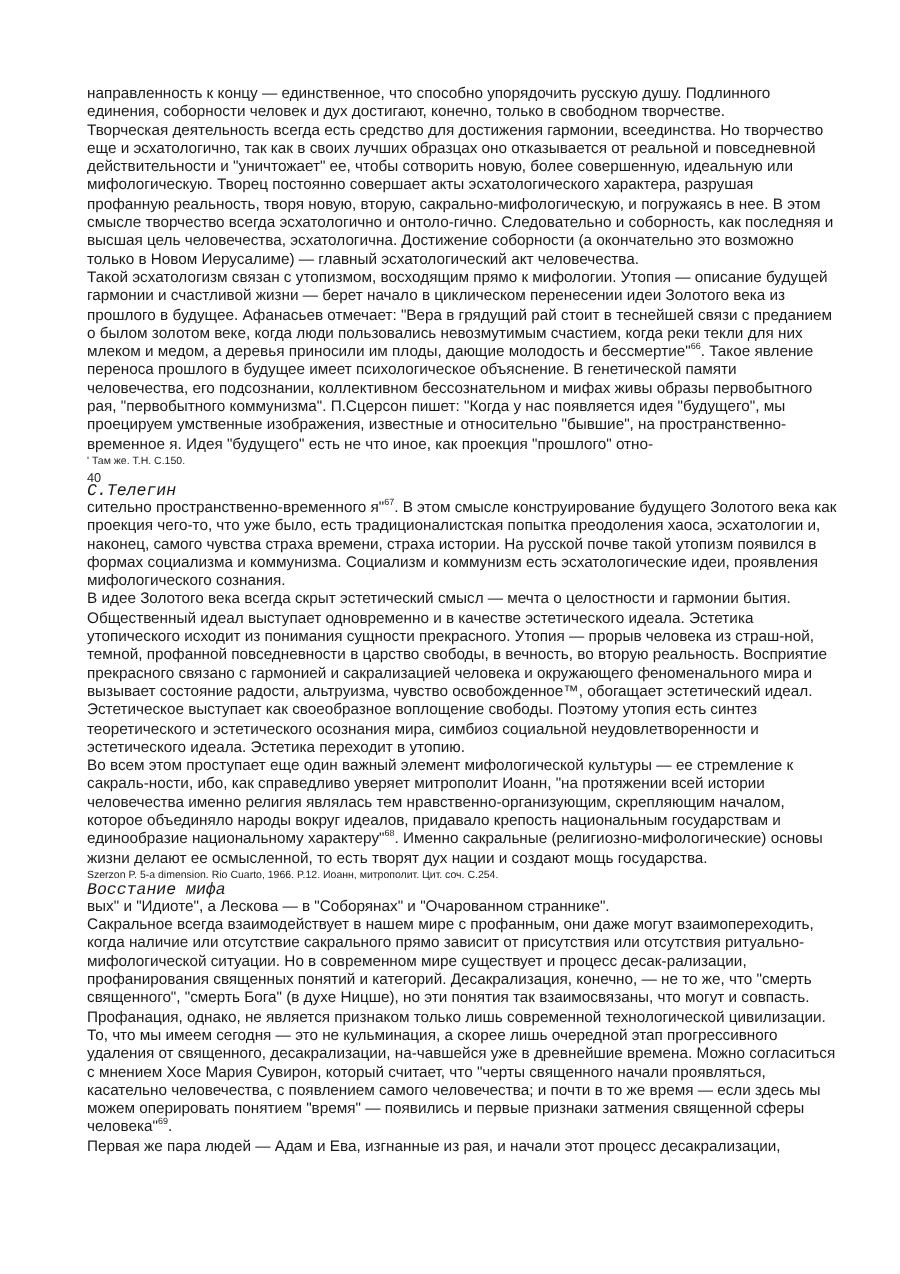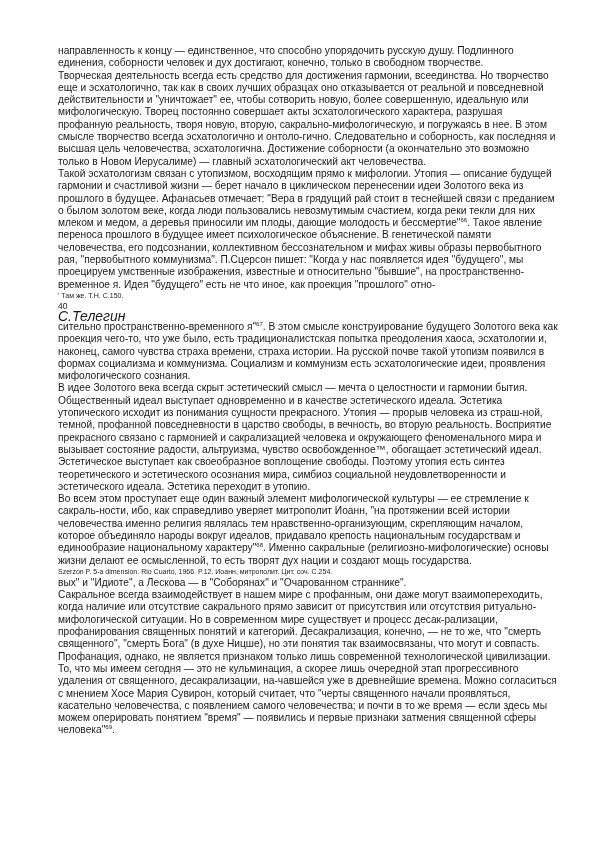--- a/index.html
+++ b/index.html
@@ -1,38 +1,40 @@
 <!DOCTYPE html>
 <html><head>
   <meta charset="utf-8">
   <style>
     html, body { margin: 0; padding: 0; background: #ffffff; }
     body { width: 600px; height: 849px; overflow: hidden; position: relative; }
     .page {
-      position: absolute; left: 58px; top: 45px; width: 500px;
+      position: absolute; left: 58px; top: 57px; width: 500px;
       font-family: "Liberation Sans", sans-serif;
       font-size: 10.2px; line-height: 12.3px; color: #1a1a1a;
     }
     .p { margin: 0; }
     .note { font-size: 7px; line-height: 10px; margin: 0; color: #222; }
     .pagenum { font-size: 8.5px; line-height: 10px; margin: 0; }
-    .running { font-size: 14px; line-height: 10px; font-style: italic; margin: 0; }
+    .running { font-size: 11px; line-height: 10px; font-style: italic; margin: 0; font-family: Liberation Mono, monospace; }
     sup { font-size: 6px; line-height: 0; vertical-align: super; }
   </style>
 </head>
 <body>
 
 <div class="page">
   <p class="p">направленность к концу — единственное, что способно упорядочить русскую душу. Подлинного единения, соборности человек и дух достигают, конечно, только в свободном творчестве.</p>
   <p class="p">Творческая деятельность всегда есть средство для достижения гармонии, всеединства. Но творчество еще и эсхатологично, так как в своих лучших образцах оно отказывается от реальной и повседневной действительности и "уничтожает" ее, чтобы сотворить новую, более совершенную, идеальную или мифологическую. Творец постоянно совершает акты эсхатологического характера, разрушая профанную реальность, творя новую, вторую, сакрально-мифологическую, и погружаясь в нее. В этом смысле творчество всегда эсхатологично и онтоло-гично. Следовательно и соборность, как последняя и высшая цель человечества, эсхатологична. Достижение соборности (а окончательно это возможно только в Новом Иерусалиме) — главный эсхатологический акт человечества.</p>
   <p class="p"><span>Такой эсхатологизм связан с утопизмом, восходящим прямо к мифологии. Утопия — описание будущей гармонии и счастливой жизни — берет начало в циклическом перенесении идеи Золотого века из прошлого в будущее. Афанасьев отмечает: "Вера в грядущий рай стоит в теснейшей связи с преданием о былом золотом веке, когда люди пользовались невозмутимым счастием, когда реки текли для них млеком и медом, а деревья приносили им плоды, дающие молодость и бессмертие"</span><sup>66</sup><span>. Такое явление переноса прошлого в будущее имеет психологическое объяснение. В генетической памяти человечества, его подсознании, коллективном бессознательном и мифах живы образы первобытного рая, "первобытного коммунизма". П.Сцерсон пишет: "Когда у нас появляется идея "будущего", мы проецируем умственные изображения, известные и относительно "бывшие", на пространственно-временное я. Идея "будущего" есть не что иное, как проекция "прошлого" отно-</span></p>
   <p class="note">' Там же. Т.Н. С.150.</p>
   <p class="pagenum">40</p>
   <p class="running">С.Телегин</p>
 
   <p class="p"><span>сительно пространственно-временного я"</span><sup>67</sup><span>. В этом смысле конструирование будущего Золотого века как проекция чего-то, что уже было, есть традиционалистская попытка преодоления хаоса, эсхатологии и, наконец, самого чувства страха времени, страха истории. На русской почве такой утопизм появился в формах социализма и коммунизма. Социализм и коммунизм есть эсхатологические идеи, проявления мифологического сознания.</span></p>
   <p class="p">В идее Золотого века всегда скрыт эстетический смысл — мечта о целостности и гармонии бытия. Общественный идеал выступает одновременно и в качестве эстетического идеала. Эстетика утопического исходит из понимания сущности прекрасного. Утопия — прорыв человека из страш-ной, темной, профанной повседневности в царство свободы, в вечность, во вторую реальность. Восприятие прекрасного связано с гармонией и сакрализацией человека и окружающего феноменального мира и вызывает состояние радости, альтруизма, чувство освобожденное™, обогащает эстетический идеал. Эстетическое выступает как своеобразное воплощение свободы. Поэтому утопия есть синтез теоретического и эстетического осознания мира, симбиоз социальной неудовлетворенности и эстетического идеала. Эстетика переходит в утопию.</p>
   <p class="p"><span>Во всем этом проступает еще один важный элемент мифологической культуры — ее стремление к сакраль-ности, ибо, как справедливо уверяет митрополит Иоанн, "на протяжении всей истории человечества именно религия являлась тем нравственно-организующим, скрепляющим началом, которое объединяло народы вокруг идеалов, придавало крепость национальным государствам и единообразие национальному характеру"</span><sup>68</sup><span>. Именно сакральные (религиозно-мифологические) основы жизни делают ее осмысленной, то есть творят дух нации и создают мощь государства.</span></p>
   <p class="note">Szerzon P. 5-a dimension. Rio Cuarto, 1966. P.12. Иоанн, митрополит. Цит. соч. С.254.</p>
+  <p class="running">Восстание мифа</p>
 
   <p class="p">вых" и "Идиоте", а Лескова — в "Соборянах" и "Очарованном страннике".</p>
   <p class="p"><span>Сакральное всегда взаимодействует в нашем мире с профанным, они даже могут взаимопереходить, когда наличие или отсутствие сакрального прямо зависит от присутствия или отсутствия ритуально-мифологической ситуации. Но в современном мире существует и процесс десак-рализации, профанирования священных понятий и категорий. Десакрализация, конечно, — не то же, что "смерть священного", "смерть Бога" (в духе Ницше), но эти понятия так взаимосвязаны, что могут и совпасть. Профанация, однако, не является признаком только лишь современной технологической цивилизации. То, что мы имеем сегодня — это не кульминация, а скорее лишь очередной этап прогрессивного удаления от священного, десакрализации, на-чавшейся уже в древнейшие времена. Можно согласиться с мнением Хосе Мария Сувирон, который считает, что "черты священного начали проявляться, касательно человечества, с появлением самого человечества; и почти в то же время — если здесь мы можем оперировать понятием "время" — появились и первые признаки затмения священной сферы человека"</span><sup>69</sup><span>.</span></p>
+  <p class="p">Первая же пара людей — Адам и Ева, изгнанные из рая, и начали этот процесс десакрализации,</p>
 </div>
 
 </body></html>

